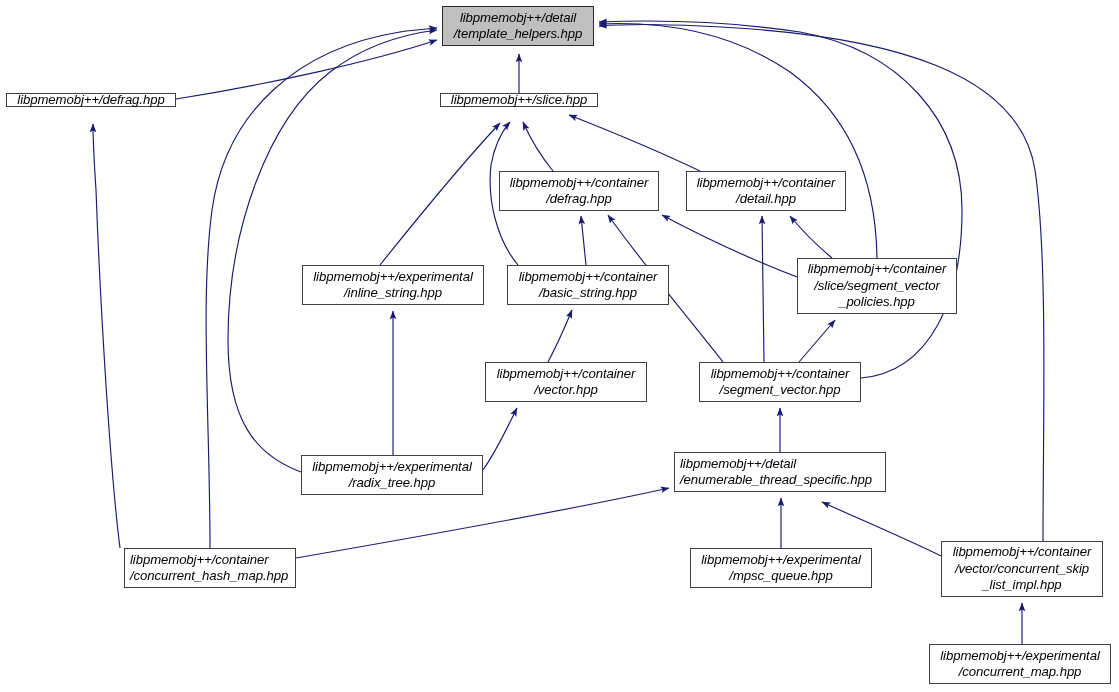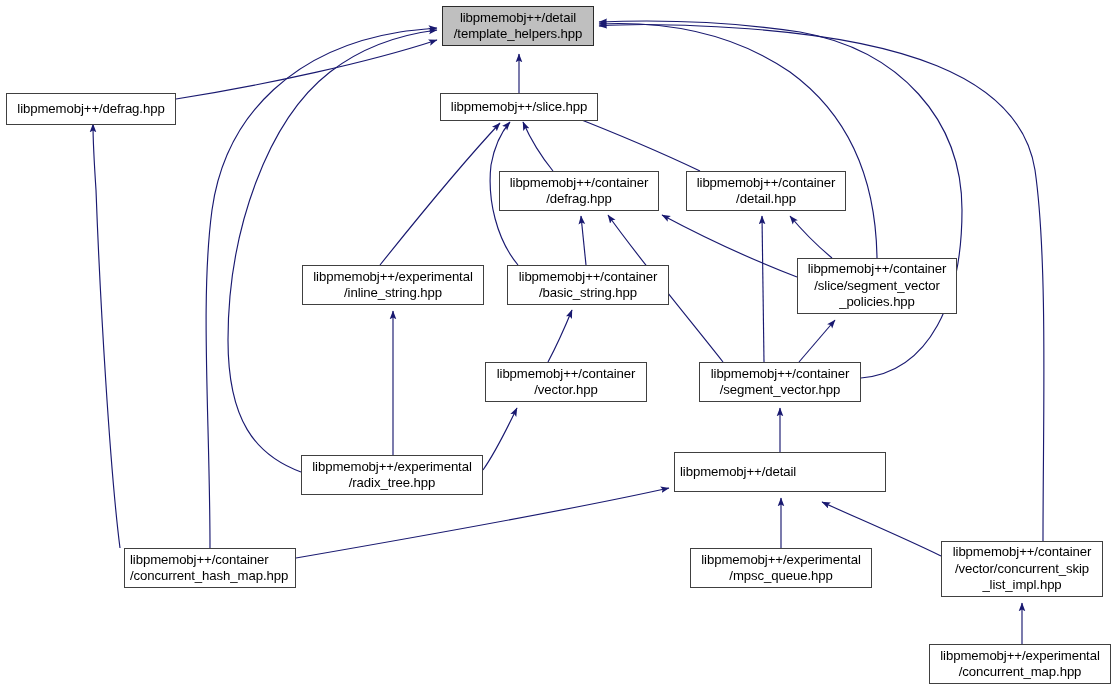--- a/index.html
+++ b/index.html
@@ -9,20 +9,21 @@
   }
   body {
     font-family: "Liberation Sans", sans-serif;
   }
   #graph-root {
     position: relative;
     width: 1119px;
     height: 692px;
     background: #ffffff;
     overflow: hidden;
+    font-style: italic;
   }
   #edge-layer {
     position: absolute;
     left: 0;
     top: 0;
     width: 1119px;
     height: 692px;
   }
   .node {
     position: absolute;
@@ -87,29 +88,29 @@
         <path d="M799,362 C812,347 824,333 835,320" fill="none" stroke="#191970" stroke-width="1.15" marker-end="url(#arrowhead)"></path>
         <path d="M780,452 L780,408" fill="none" stroke="#191970" stroke-width="1.15" marker-end="url(#arrowhead)"></path>
         <path d="M296,558 C400,540 570,510 669,488" fill="none" stroke="#191970" stroke-width="1.15" marker-end="url(#arrowhead)"></path>
         <path d="M781,548 L781,498" fill="none" stroke="#191970" stroke-width="1.15" marker-end="url(#arrowhead)"></path>
         <path d="M941,556 C900,536 850,515 822,502" fill="none" stroke="#191970" stroke-width="1.15" marker-end="url(#arrowhead)"></path>
         <path d="M1022,644 L1022,603" fill="none" stroke="#191970" stroke-width="1.15" marker-end="url(#arrowhead)"></path>
       </g>
   </svg>
   <div id="nodes-group">
       <div class="node highlight" style="left: 442px; top: 6px; width: 152px; height: 40px;"><span class="node-line">libpmemobj++/detail</span><span class="node-line">/template_helpers.hpp</span></div>
-      <div class="node" style="left: 6px; top: 93px; width: 170px; height: 32px;"><span class="node-line">libpmemobj++/defrag.hpp</span></div>
-      <div class="node" style="left: 440px; top: 93px; width: 158px; height: 28px;"><span class="node-line">libpmemobj++/slice.hpp</span></div>
+      <div class="node" style="left: 6px; top: 93px; width: 170px; height: 14px;"><span class="node-line">libpmemobj++/defrag.hpp</span></div>
+      <div class="node" style="left: 440px; top: 93px; width: 158px; height: 14px;"><span class="node-line">libpmemobj++/slice.hpp</span></div>
       <div class="node" style="left: 499px; top: 171px; width: 160px; height: 40px;"><span class="node-line">libpmemobj++/container</span><span class="node-line">/defrag.hpp</span></div>
       <div class="node" style="left: 686px; top: 171px; width: 160px; height: 40px;"><span class="node-line">libpmemobj++/container</span><span class="node-line">/detail.hpp</span></div>
       <div class="node" style="left: 302px; top: 265px; width: 182px; height: 40px;"><span class="node-line">libpmemobj++/experimental</span><span class="node-line">/inline_string.hpp</span></div>
       <div class="node" style="left: 507px; top: 265px; width: 162px; height: 40px;"><span class="node-line">libpmemobj++/container</span><span class="node-line">/basic_string.hpp</span></div>
       <div class="node" style="left: 797px; top: 258px; width: 160px; height: 56px;"><span class="node-line">libpmemobj++/container</span><span class="node-line">/slice/segment_vector</span><span class="node-line">_policies.hpp</span></div>
       <div class="node" style="left: 485px; top: 362px; width: 162px; height: 40px;"><span class="node-line">libpmemobj++/container</span><span class="node-line">/vector.hpp</span></div>
       <div class="node" style="left: 699px; top: 362px; width: 162px; height: 40px;"><span class="node-line">libpmemobj++/container</span><span class="node-line">/segment_vector.hpp</span></div>
       <div class="node" style="left: 301px; top: 455px; width: 182px; height: 40px;"><span class="node-line">libpmemobj++/experimental</span><span class="node-line">/radix_tree.hpp</span></div>
-      <div class="node leftalign" style="left: 674px; top: 452px; width: 212px; height: 40px;"><span class="node-line">libpmemobj++/detail</span></div>
+      <div class="node leftalign" style="left: 674px; top: 452px; width: 212px; height: 40px;"><span class="node-line">libpmemobj++/detail</span><span class="node-line">/enumerable_thread_specific.hpp</span></div>
       <div class="node leftalign" style="left: 124px; top: 548px; width: 172px; height: 40px;"><span class="node-line">libpmemobj++/container</span><span class="node-line">/concurrent_hash_map.hpp</span></div>
       <div class="node" style="left: 690px; top: 548px; width: 182px; height: 40px;"><span class="node-line">libpmemobj++/experimental</span><span class="node-line">/mpsc_queue.hpp</span></div>
       <div class="node" style="left: 941px; top: 541px; width: 162px; height: 56px;"><span class="node-line">libpmemobj++/container</span><span class="node-line">/vector/concurrent_skip</span><span class="node-line">_list_impl.hpp</span></div>
       <div class="node" style="left: 929px; top: 644px; width: 182px; height: 40px;"><span class="node-line">libpmemobj++/experimental</span><span class="node-line">/concurrent_map.hpp</span></div>
     </div>
 </div>
 
 </body></html>

